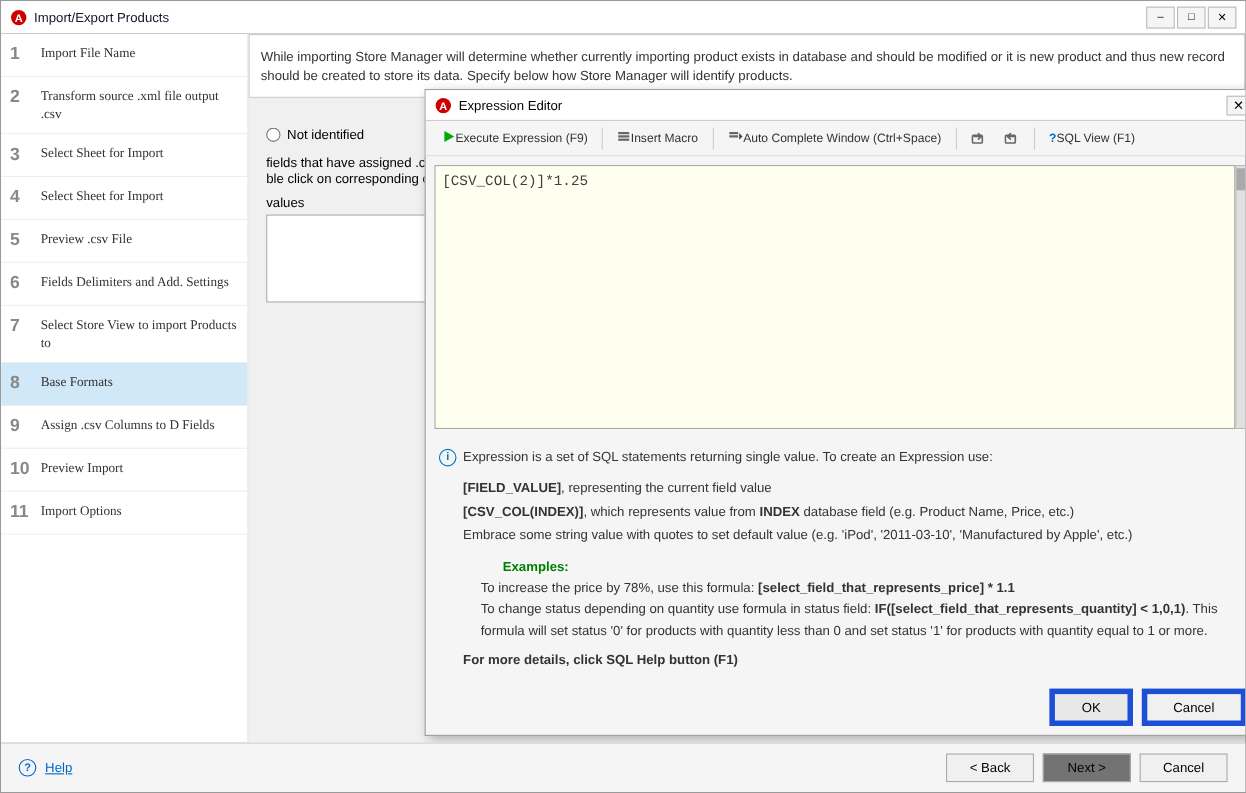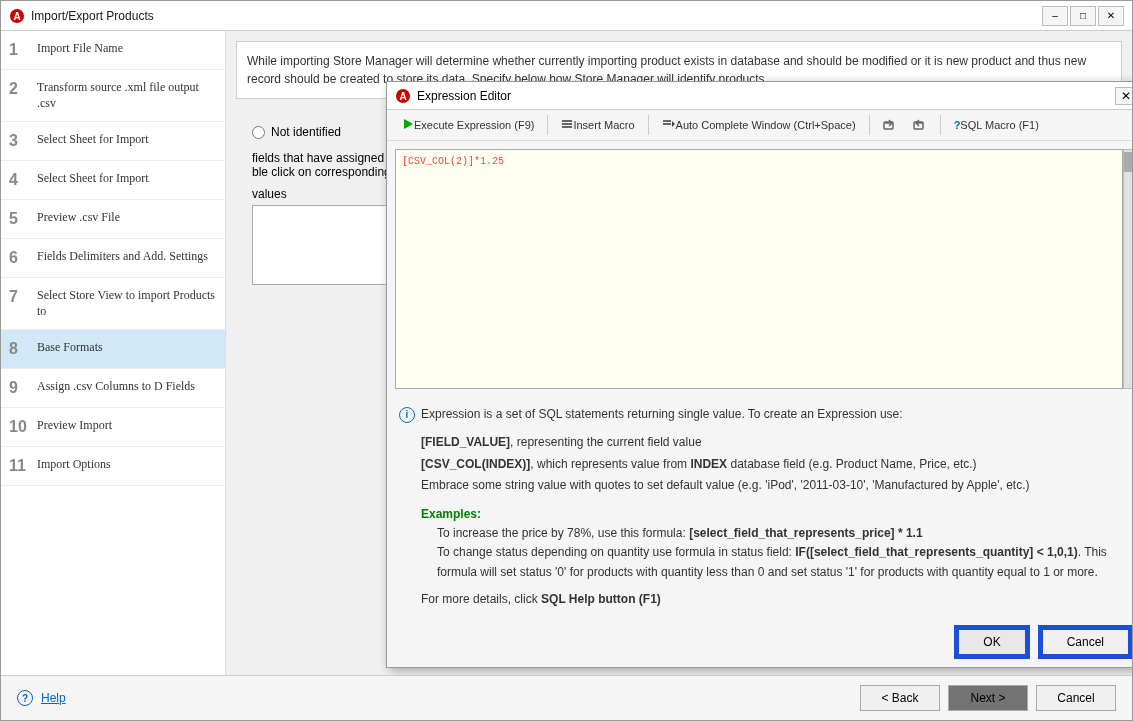--- a/index.html
+++ b/index.html
@@ -95,21 +95,20 @@
       color: #333;
       line-height: 1.3;
       font-family: Liberation Serif, serif;
     }
 
     
     .right-panel {
       flex: 1;
       background: #f0f0f0;
       position: relative;
-      padding: 10px;
     }
 
     .info-text {
       font-size: 12px;
       color: #333;
       background: #fff;
       padding: 10px;
       border: 1px solid #ccc;
       margin-bottom: 10px;
       line-height: 1.5;
@@ -235,22 +234,22 @@
       margin: 8px;
       height: 240px;
       position: relative;
     }
     .editor-inner {
       flex: 1;
       background: #fffff0;
       border: 1px solid #aaa;
       padding: 6px;
       font-family: 'Courier New', monospace;
-      font-size: 10px;
-      color: #ef4444;
+      font-size: 13px;
+      color: #404040;
     }
     .scrollbar-v {
       width: 14px;
       background: #e0e0e0;
       border: 1px solid #bbb;
       display: flex;
       flex-direction: column;
       align-items: center;
     }
     .scrollbar-thumb {
@@ -454,21 +453,21 @@
           <button class="toolbar-btn">
             <svg width="14" height="12" viewBox="0 0 14 12">
               <rect x="1" y="3" width="9" height="7" rx="1" fill="none" stroke="#666" stroke-width="1.5"></rect>
               <polyline points="6,1 3,4 6,7" fill="none" stroke="#666" stroke-width="1.5"></polyline>
               <line x1="3" y1="4" x2="10" y2="4" stroke="#666" stroke-width="1.5"></line>
             </svg>
           </button>
           <div class="toolbar-sep"></div>
           <button class="toolbar-btn">
             <span style="font-weight:bold; color:#0066cc;">?</span>
-            <span>SQL Macro (F1)</span>
+            <span>SQL View (F1)</span>
           </button>
         </div>
 
         <div class="scrollbar-area">
           <div class="editor-inner">
             <span>[CSV_COL(2)]*1.25</span>
           </div>
           <div class="scrollbar-v">
             <div class="scrollbar-thumb"></div>
           </div>
@@ -482,29 +481,29 @@
           <div style="padding-left: 22px; line-height:1.8;">
             <div>
               <strong>[FIELD_VALUE]</strong><span>, representing the current field value</span>
             </div>
             <div>
               <strong>[CSV_COL(INDEX)]</strong><span>, which represents value from</span> <strong>INDEX</strong> <span>database field (e.g. Product Name, Price, etc.)</span>
             </div>
             <div>Embrace some string value with quotes to set default value (e.g. 'iPod', '2011-03-10', 'Manufactured by Apple', etc.)</div>
           </div>
           <div style="padding-left: 22px; margin-top:8px;">
-            <div style="color:#008000; font-weight:bold;">Examples:</div>
+            <div style="color:#008000; font-weight:bold;margin-left:36px;">Examples:</div>
             <div style="padding-left:16px;">
               <span>To increase the price by 78%, use this formula:</span> <strong>[select_field_that_represents_price] * 1.1</strong>
             </div>
             <div style="padding-left:16px;">
               <span>To change status depending on quantity use formula in status field:</span> <strong>IF([select_field_that_represents_quantity] &lt; 1,0,1)</strong><span>. This formula will set status '0' for products with quantity less than 0 and set status '1' for products with quantity equal to 1 or more.</span>
             </div>
           </div>
-          <div style="padding-left: 22px; margin-top:8px;">
+          <div style="padding-left: 22px; margin-top:8px;font-weight:bold;">
             <span>For more details, click</span> <strong>SQL Help button (F1)</strong>
           </div>
         </div>
 
         <div class="dialog-buttons">
           <button class="dialog-btn ok-btn">OK</button>
           <button class="dialog-btn">Cancel</button>
         </div>
 
       </div>

